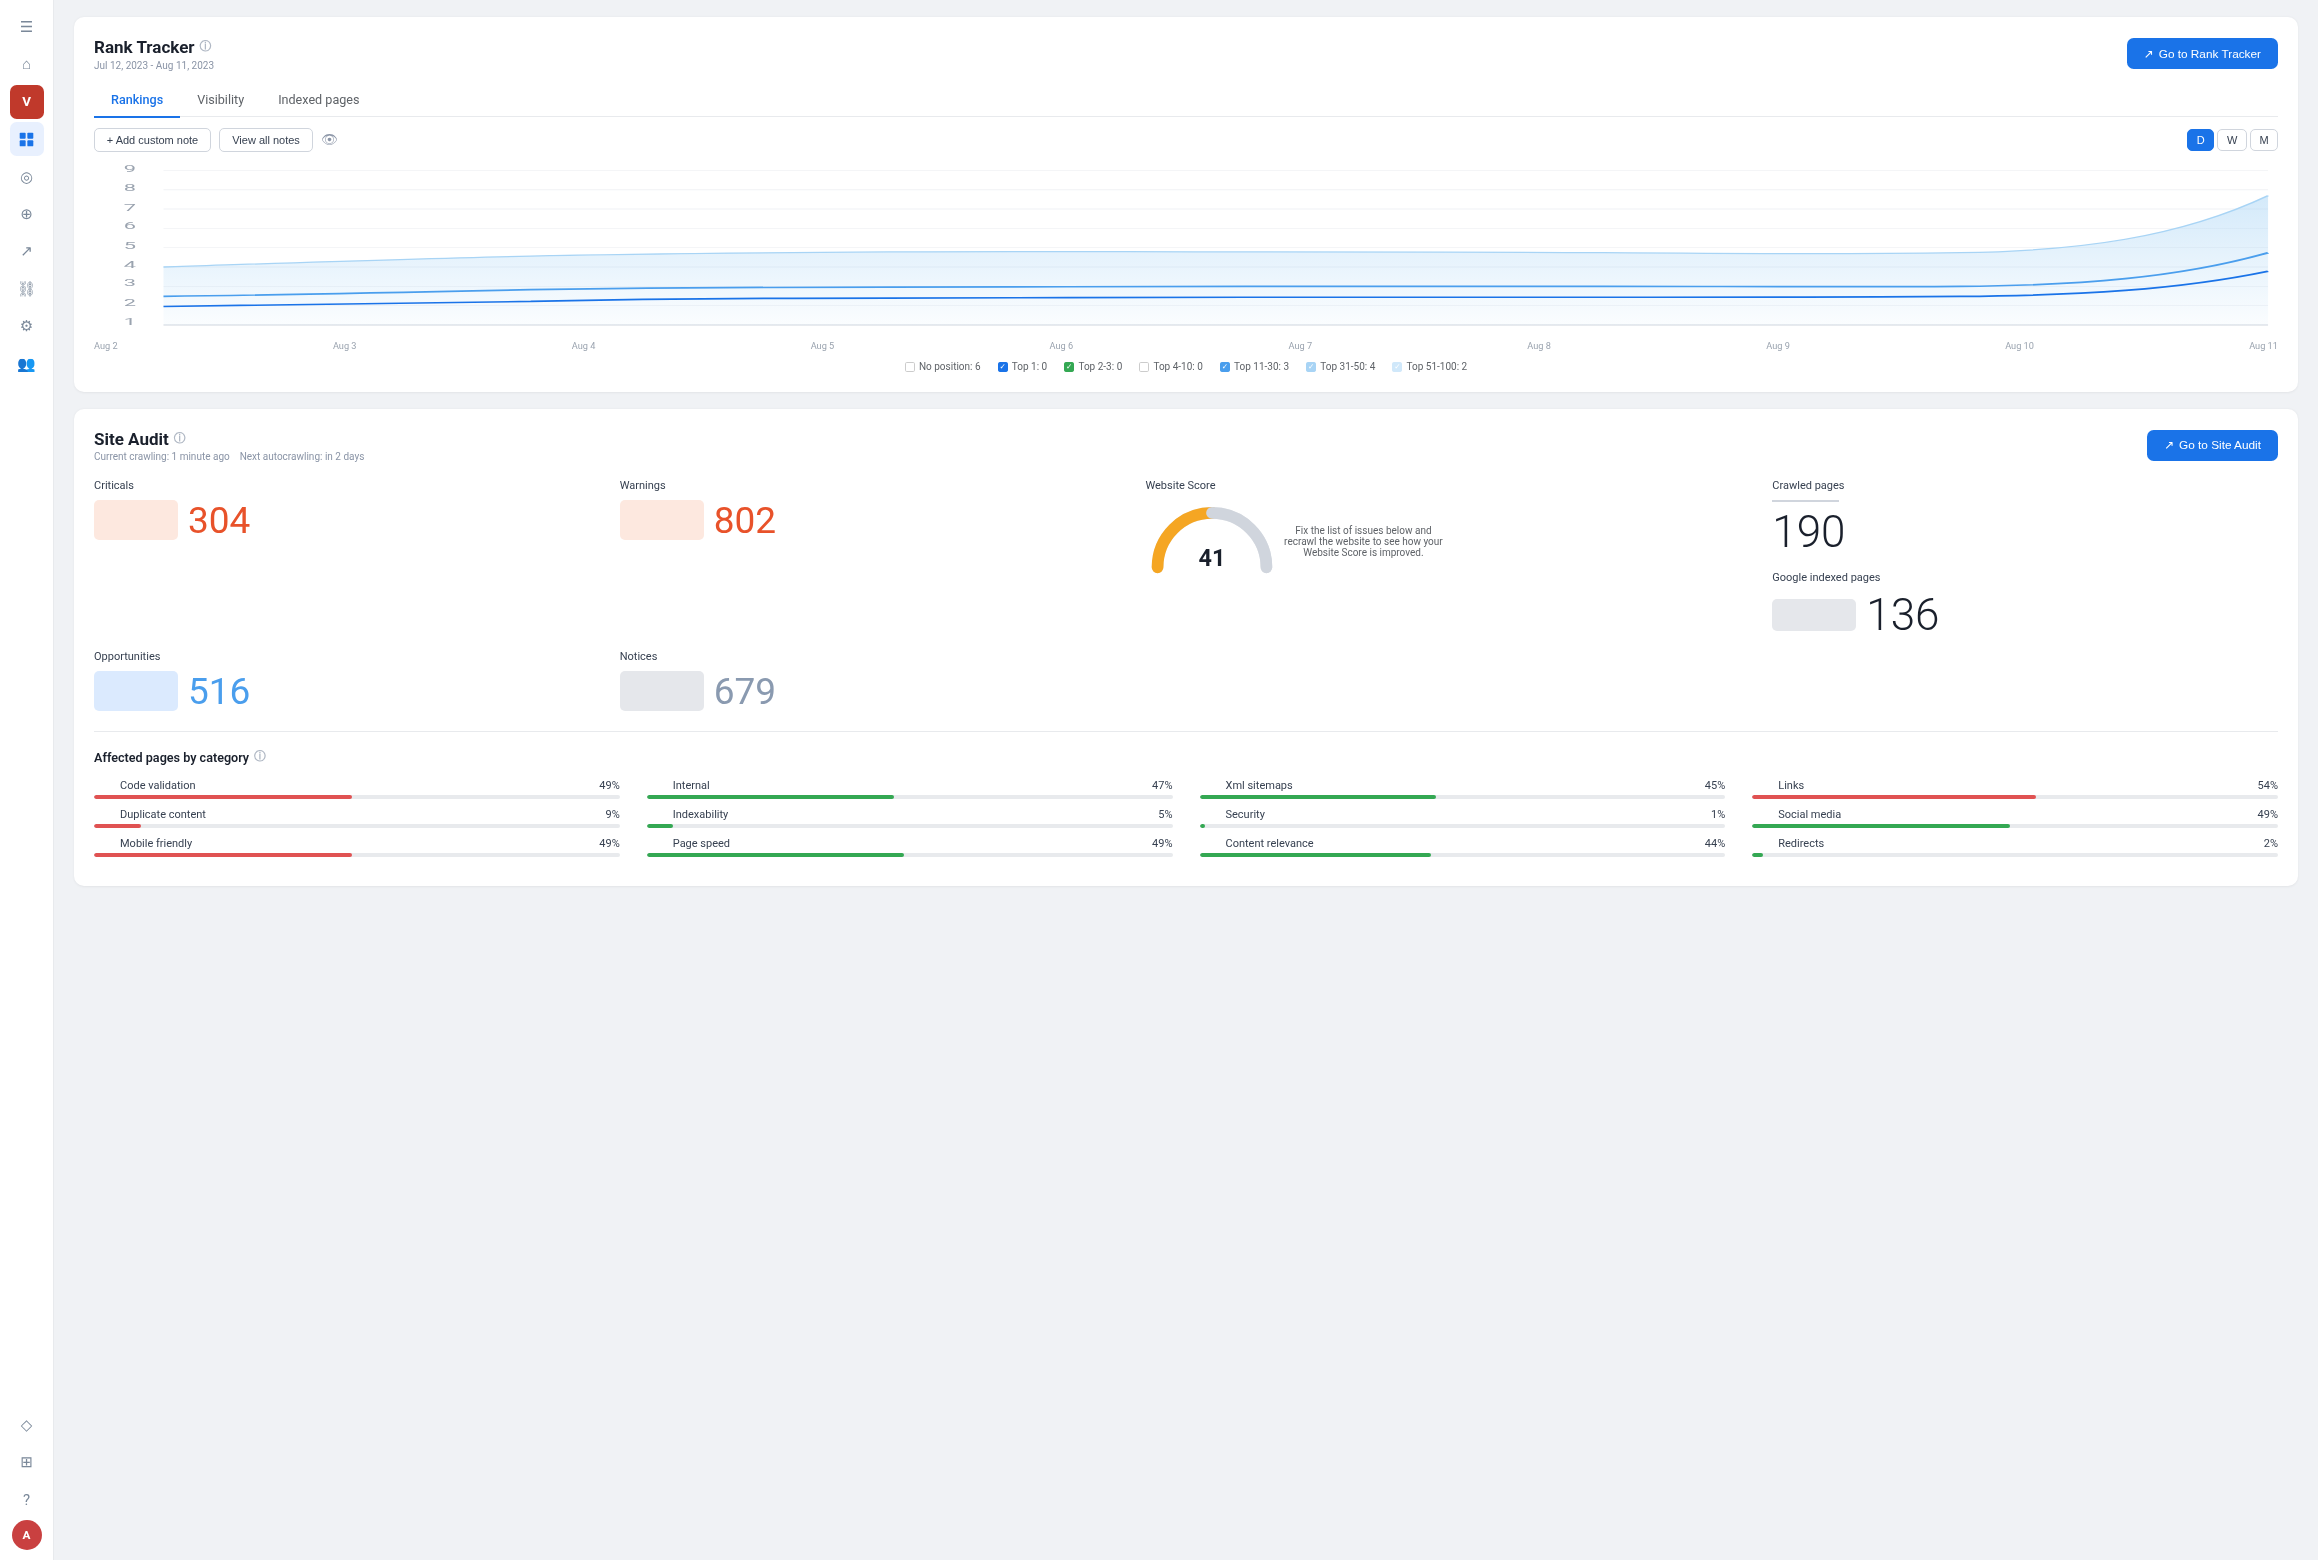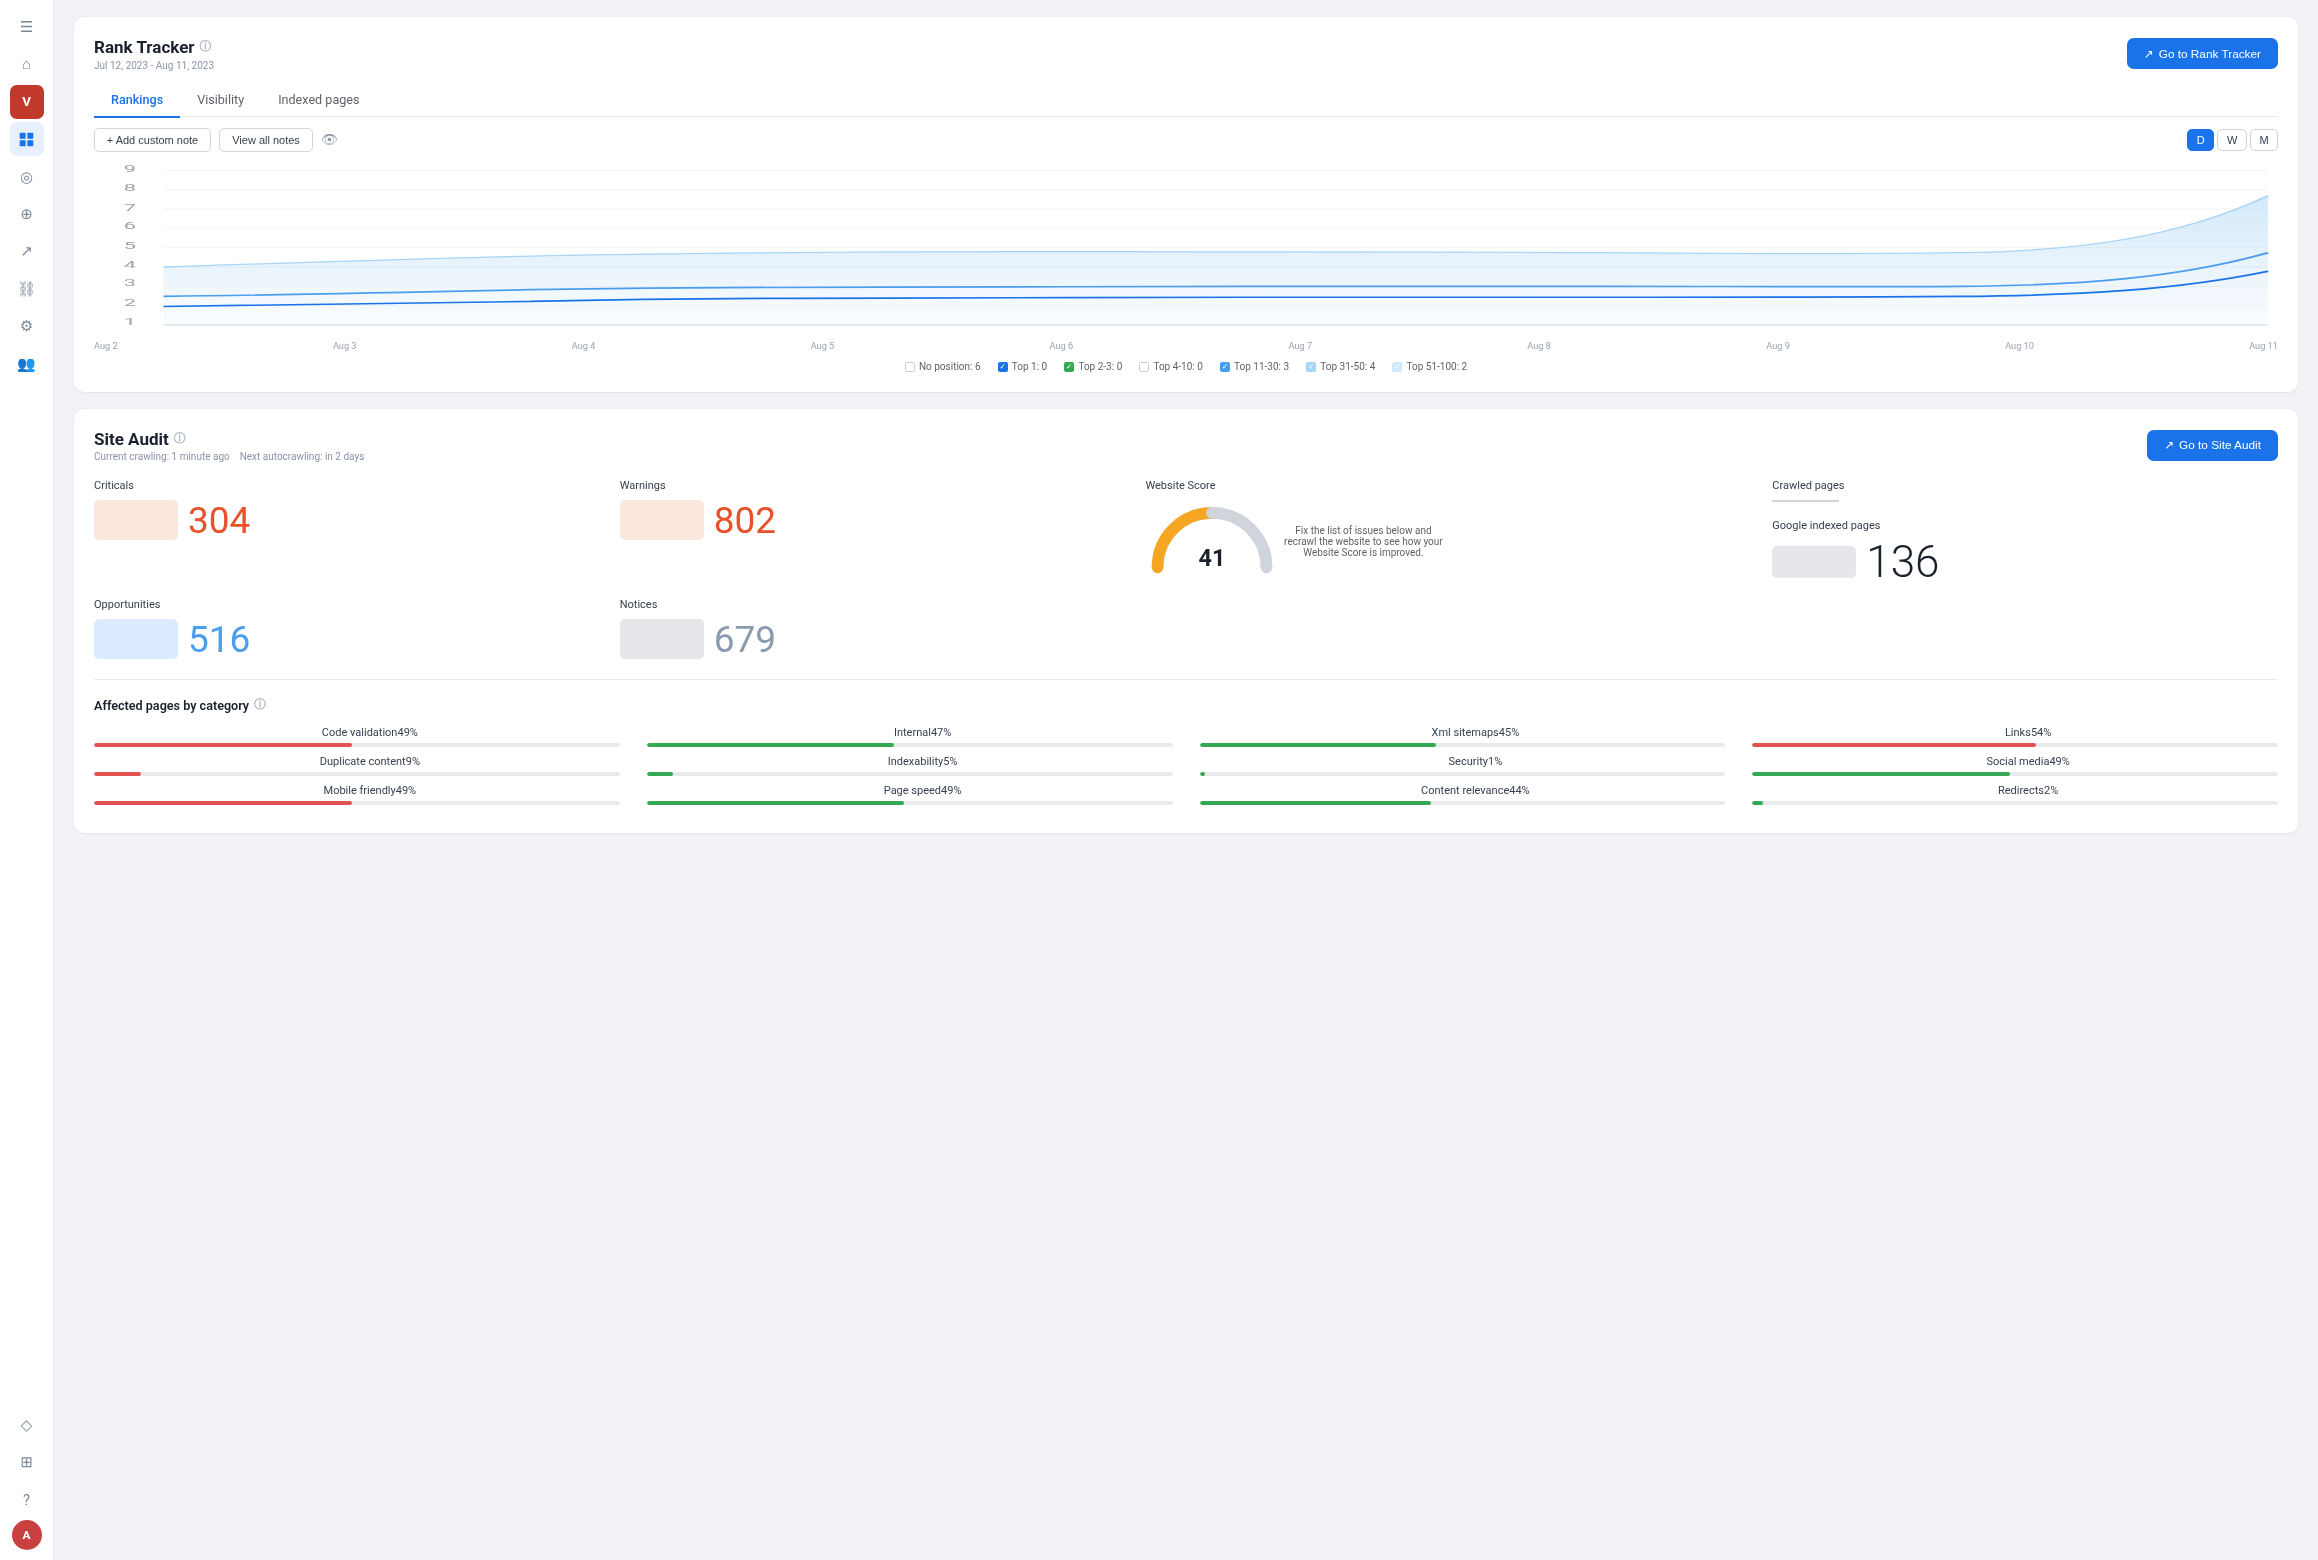--- a/index.html
+++ b/index.html
@@ -302,21 +302,21 @@
     .affected-grid {
       display: grid;
       grid-template-columns: 1fr 1fr 1fr 1fr;
       gap: 13.4px 27px;
     }
     .category-item {
       margin-bottom: 8.4px;
     }
     .category-row {
       display: flex;
-      justify-content: center;
+      justify-content: space-between;
       align-items: center;
       margin-bottom: 3.4px;
       margin-left: 26px;
     }
     .category-name {
       font-size: 11px;
       color: #374151;
     }
     .category-pct {
       font-size: 11px;
@@ -538,20 +538,21 @@
             <text x="80" y="78" text-anchor="middle" font-size="28" font-weight="700" fill="#1a202c">41</text>
           </svg>
           <div class="gauge-description">Fix the list of issues below and recrawl the website to see how your Website Score is improved.</div>
         </div>
       </div>
 
       <div class="metric-item">
         <div style="margin-bottom:17px;">
           <div class="metric-label">Crawled pages</div>
           <div class="metric-line"></div>
+          <div class="metric-value-lg">190</div>
         </div>
         <div>
           <div class="metric-label">Google indexed pages</div>
           <div class="metric-row">
             <div class="metric-bar" style="background:#e5e7eb; height:32px;"></div>
             <div class="metric-value-lg">136</div>
           </div>
         </div>
       </div>
     </div>

